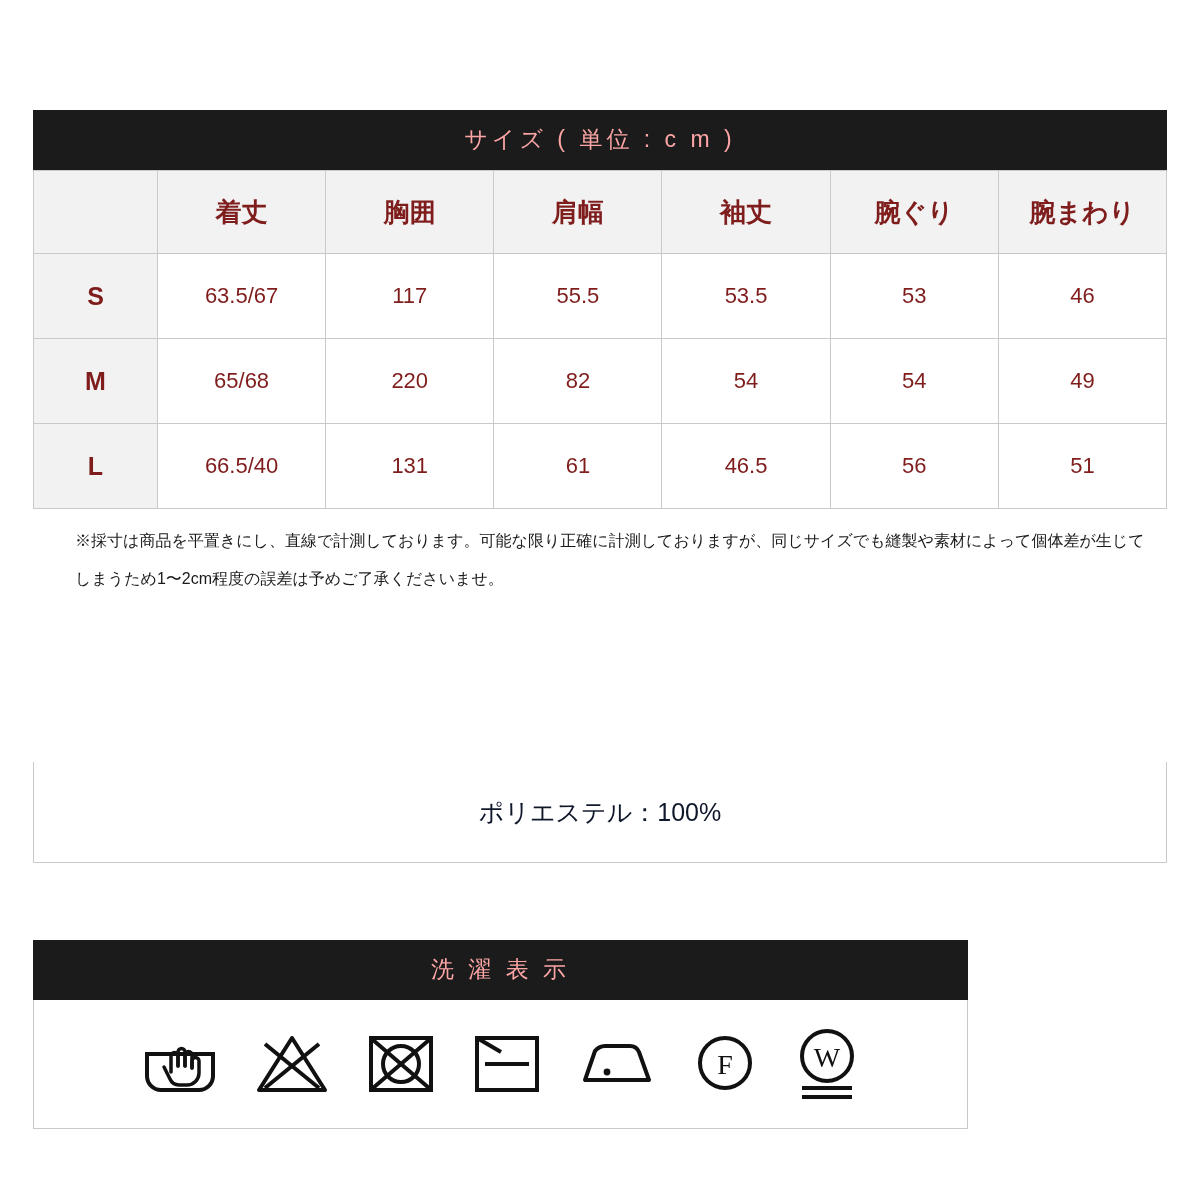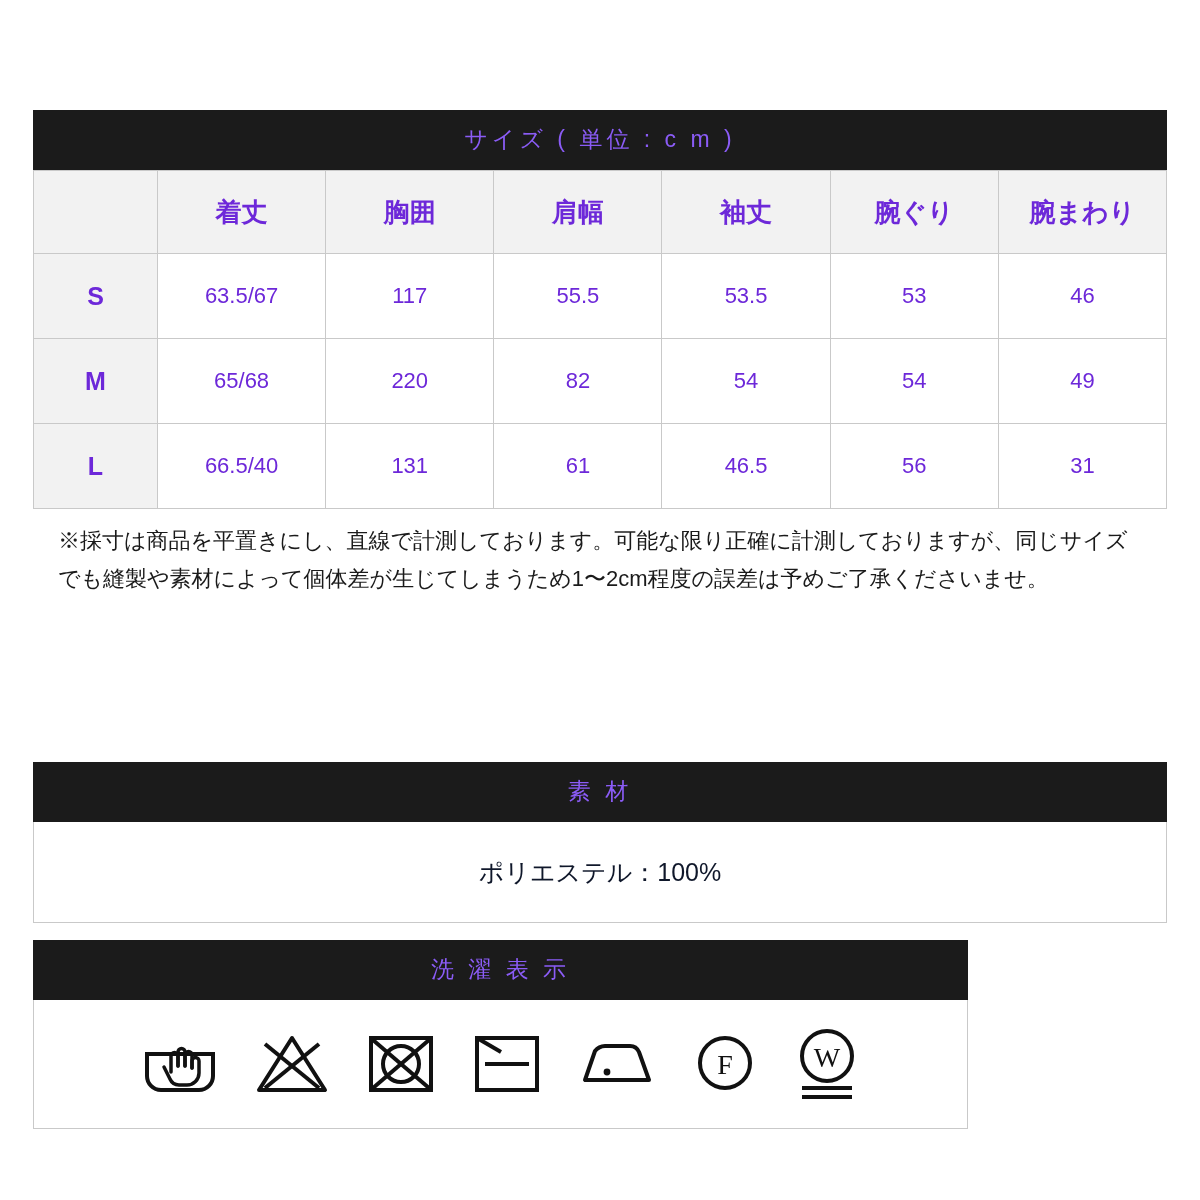--- a/index.html
+++ b/index.html
@@ -23,38 +23,38 @@
 
   
   .size-block {
     position: absolute;
     left: 33px;
     top: 110px;
     width: 1134px;
   }
   .band {
     background: #1b1b1b;
-    color: #8b5cf6;
+    color: #fca5a5;
     text-align: center;
     font-size: 23px;
     letter-spacing: 4px;
     padding: 14px 0 15px 0;
     font-weight: 400;
   }
   table.size {
     border-collapse: collapse;
     width: 100%;
     table-layout: fixed;
   }
   table.size th, table.size td {
     border: 1px solid #c9c9c9;
     text-align: center;
     font-size: 25px;
     font-weight: bold;
-    color: #6d28d9;
+    color: #7f1d1d;
     height: 82px;
     background: #ffffff;
   }
   table.size thead th {
     background: #f2f2f2;
     font-size: 26px;
     height: 80px;
   }
   table.size thead th.corner {
     background: #f2f2f2;
@@ -66,24 +66,24 @@
   }
   table.size td {
     font-weight: normal;
     font-size: 22px;
   }
   col.first { width: 124px; }
 
   
   .notes {
     position: absolute;
-    left: 40px;
+    left: 57px;
     top: 522px;
     width: 1090px;
-    font-size: 22px;
+    font-size: 16px;
     line-height: 38px;
     color: #1a1a1a;
   }
   .notes p {
     margin: 0 0 26px 0;
     text-indent: 0;
     padding-left: 18px;
   }
 
   
@@ -173,32 +173,31 @@
           <td>54</td>
           <td>49</td>
         </tr>
         <tr>
           <th>L</th>
           <td>66.5/40</td>
           <td>131</td>
           <td>61</td>
           <td>46.5</td>
           <td>56</td>
-          <td>31</td>
+          <td>51</td>
         </tr>
       </tbody>
     </table>
   </div>
 
   <div class="notes">
     <p>※採寸は商品を平置きにし、直線で計測しております。可能な限り正確に計測しておりますが、同じサイズでも縫製や素材によって個体差が生じてしまうため1〜2cm程度の誤差は予めご了承くださいませ。</p>
   </div>
 
   <div class="material-block">
-    <div class="band">素 材</div>
     <div class="material-body">ポリエステル：100%</div>
   </div>
 
   <div class="wash-block">
     <div class="band">洗 濯 表 示</div>
     <div class="wash-body">
 
       <span>
         <svg width="78" height="64" viewBox="0 0 78 64">
           <path d="M6 22 H72 V44 a14 14 0 0 1 -14 14 H20 a14 14 0 0 1 -14 -14 Z" fill="none" stroke="#111" stroke-width="4"></path>

